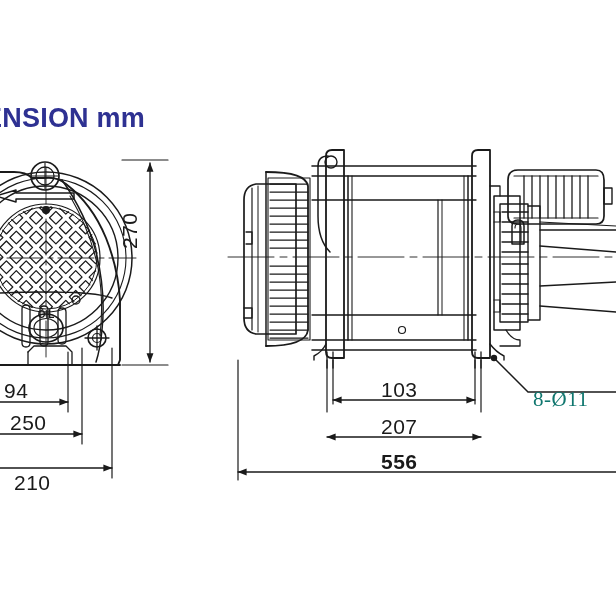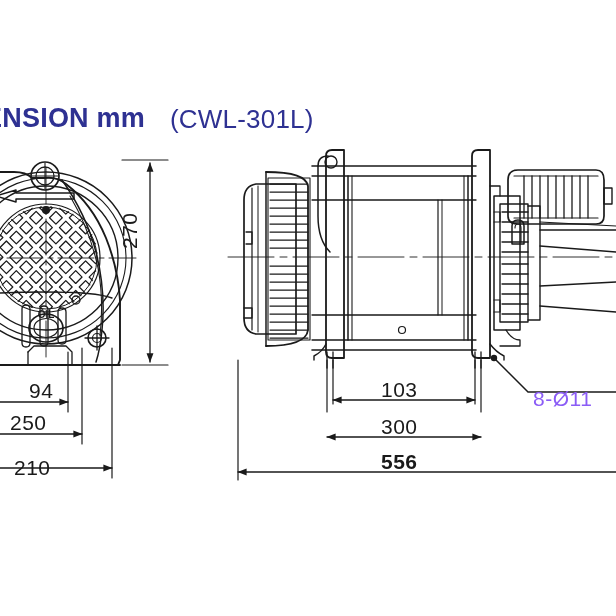--- a/index.html
+++ b/index.html
@@ -60,44 +60,44 @@
     color: #1a1a1a;
     white-space: nowrap;
     letter-spacing: 0.5px;
   }
   .dim-270 {
     left: 118px;
     top: 249px;
     transform: rotate(-90deg);
     transform-origin: left top;
   }
-  .dim-94   { left: 29px;  top: 379px; }
+  .dim-94   { left: 4px;  top: 379px; }
   .dim-135  { left: 10px;  top: 411px; }
-  .dim-210  { left: 14px;  top: 456px; }
+  .dim-210  { left: 14px;  top: 471px; }
   .dim-197  { left: 381px; top: 378px; }
   .dim-207  { left: 381px; top: 415px; }
   .dim-556  { left: 381px; top: 450px; font-weight: bold; }
   .callout-text {
     position: absolute;
     left: 533px;
     top: 387px;
     font-size: 21px;
-    color: #8b5cf6;
+    color: #0f766e;
     white-space: nowrap;
     letter-spacing: 0.5px;
+    font-family: Liberation Serif, serif;
   }
 </style>
 </head>
 <body>
 
 <div id="page">
 
   <div class="title-row">
     <span class="title-main">DIMENSION mm</span>
-    <span class="title-model">(CWL-301L)</span>
   </div>
 
   <svg class="drawing" viewBox="0 0 616 616">
     <defs>
       <marker id="arrEnd" viewBox="0 0 10 10" refX="9.5" refY="5" markerWidth="9" markerHeight="7" orient="auto-start-reverse">
         <path d="M0,1.2 L10,5 L0,8.8 z" fill="#1a1a1a"></path>
       </marker>
       <marker id="arrStart" viewBox="0 0 10 10" refX="0.5" refY="5" markerWidth="9" markerHeight="7" orient="auto">
         <path d="M10,1.2 L0,5 L10,8.8 z" fill="#1a1a1a"></path>
       </marker>
@@ -415,17 +415,17 @@
         </g>
       </g>
     </g>
   </svg>
 
   <span class="dim-text dim-270">270</span>
   <span class="dim-text dim-94">94</span>
   <span class="dim-text dim-135">250</span>
   <span class="dim-text dim-210">210</span>
   <span class="dim-text dim-197">103</span>
-  <span class="dim-text dim-207">300</span>
+  <span class="dim-text dim-207">207</span>
   <span class="dim-text dim-556">556</span>
   <span class="callout-text">8-Ø11</span>
 
 </div>
 
 </body></html>

